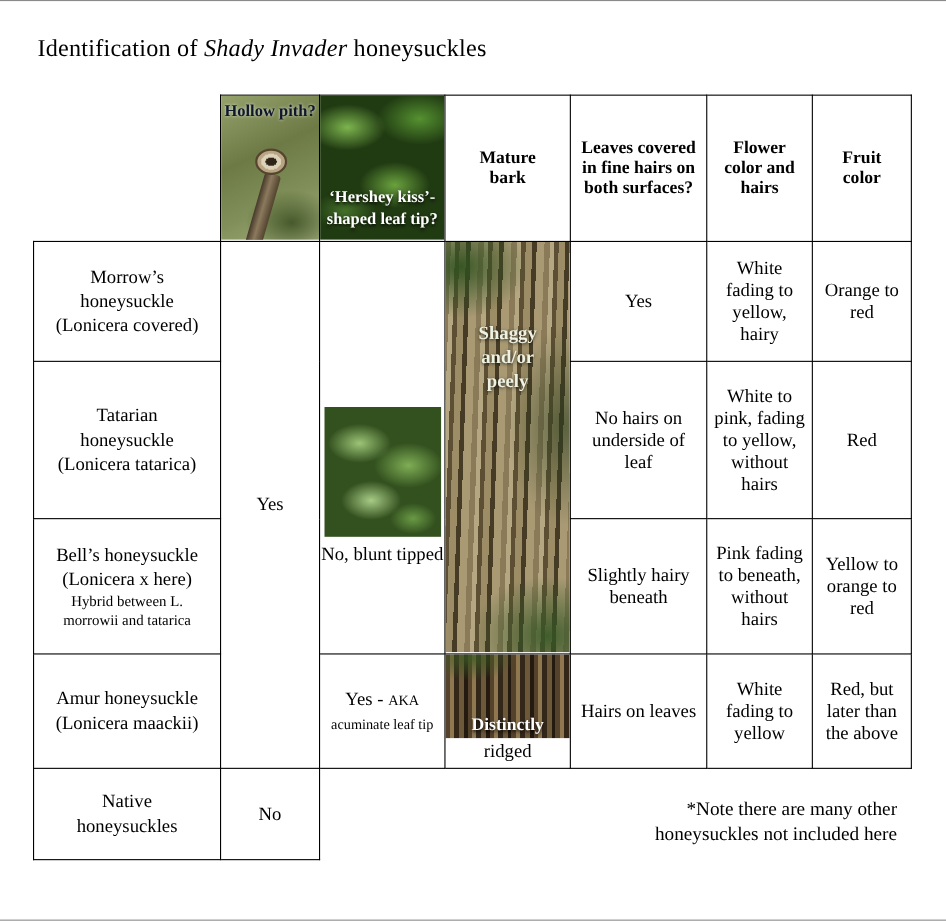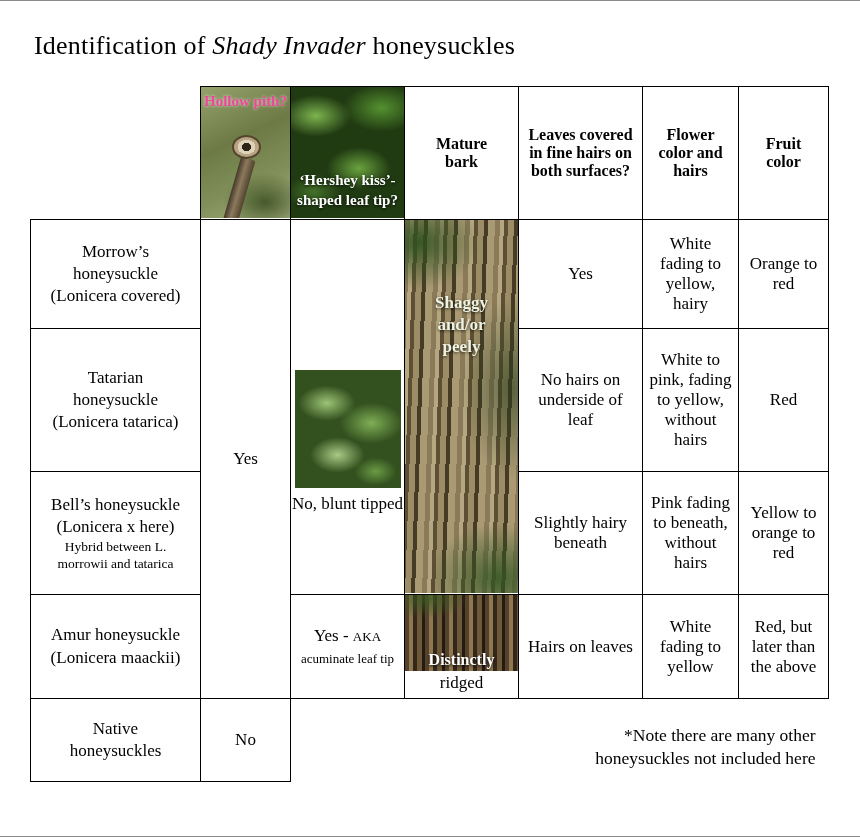--- a/index.html
+++ b/index.html
@@ -11,21 +11,21 @@
     overflow:hidden;
   }
   .page {
     position:absolute; inset:0;
     border-top:1px solid #8a8a8a;
     border-bottom:1px solid #8a8a8a;
     background:#fff;
   }
   .page-title {
     position:absolute; left:34px; top:30px;
-    font-size:26px; font-weight:normal; color:#000;
+    font-size:22px; font-weight:normal; color:#000;
     letter-spacing:0.2px;
   }
   .page-title .it { font-style:italic; }
 
   table.id-table {
     position:absolute; left:30px; top:85px;
     width:798px;
     border-collapse:collapse;
     table-layout:fixed;
   }
@@ -66,21 +66,21 @@
     border-radius:3px;
   }
   .pith-ring {
     position:absolute; left:31px; top:48px; width:29px; height:24px;
     border-radius:50%;
     border:2px solid #55452f;
     background:radial-gradient(ellipse at center, #2e2417 0 5px, #ddd3ba 5px 9px, #b9a584 9px);
   }
   .pith-text {
     position:absolute; left:0; right:0; top:5px; z-index:2;
-    color:#ec4899; font-weight:bold; font-size:15px; line-height:1.25;
+    color:#0f172a; font-weight:bold; font-size:15px; line-height:1.25;
     text-shadow:0 0 3px rgba(255,255,255,.75);
   }
 
   .kiss-bg {
     position:absolute; inset:0;
     background:
       radial-gradient(ellipse 50px 30px at 22% 22%, #7db44e, transparent 70%),
       radial-gradient(ellipse 55px 34px at 80% 16%, #559130, transparent 70%),
       radial-gradient(ellipse 46px 30px at 60% 62%, #6aa23e, transparent 70%),
       radial-gradient(ellipse 40px 26px at 20% 80%, #44702a, transparent 70%),

